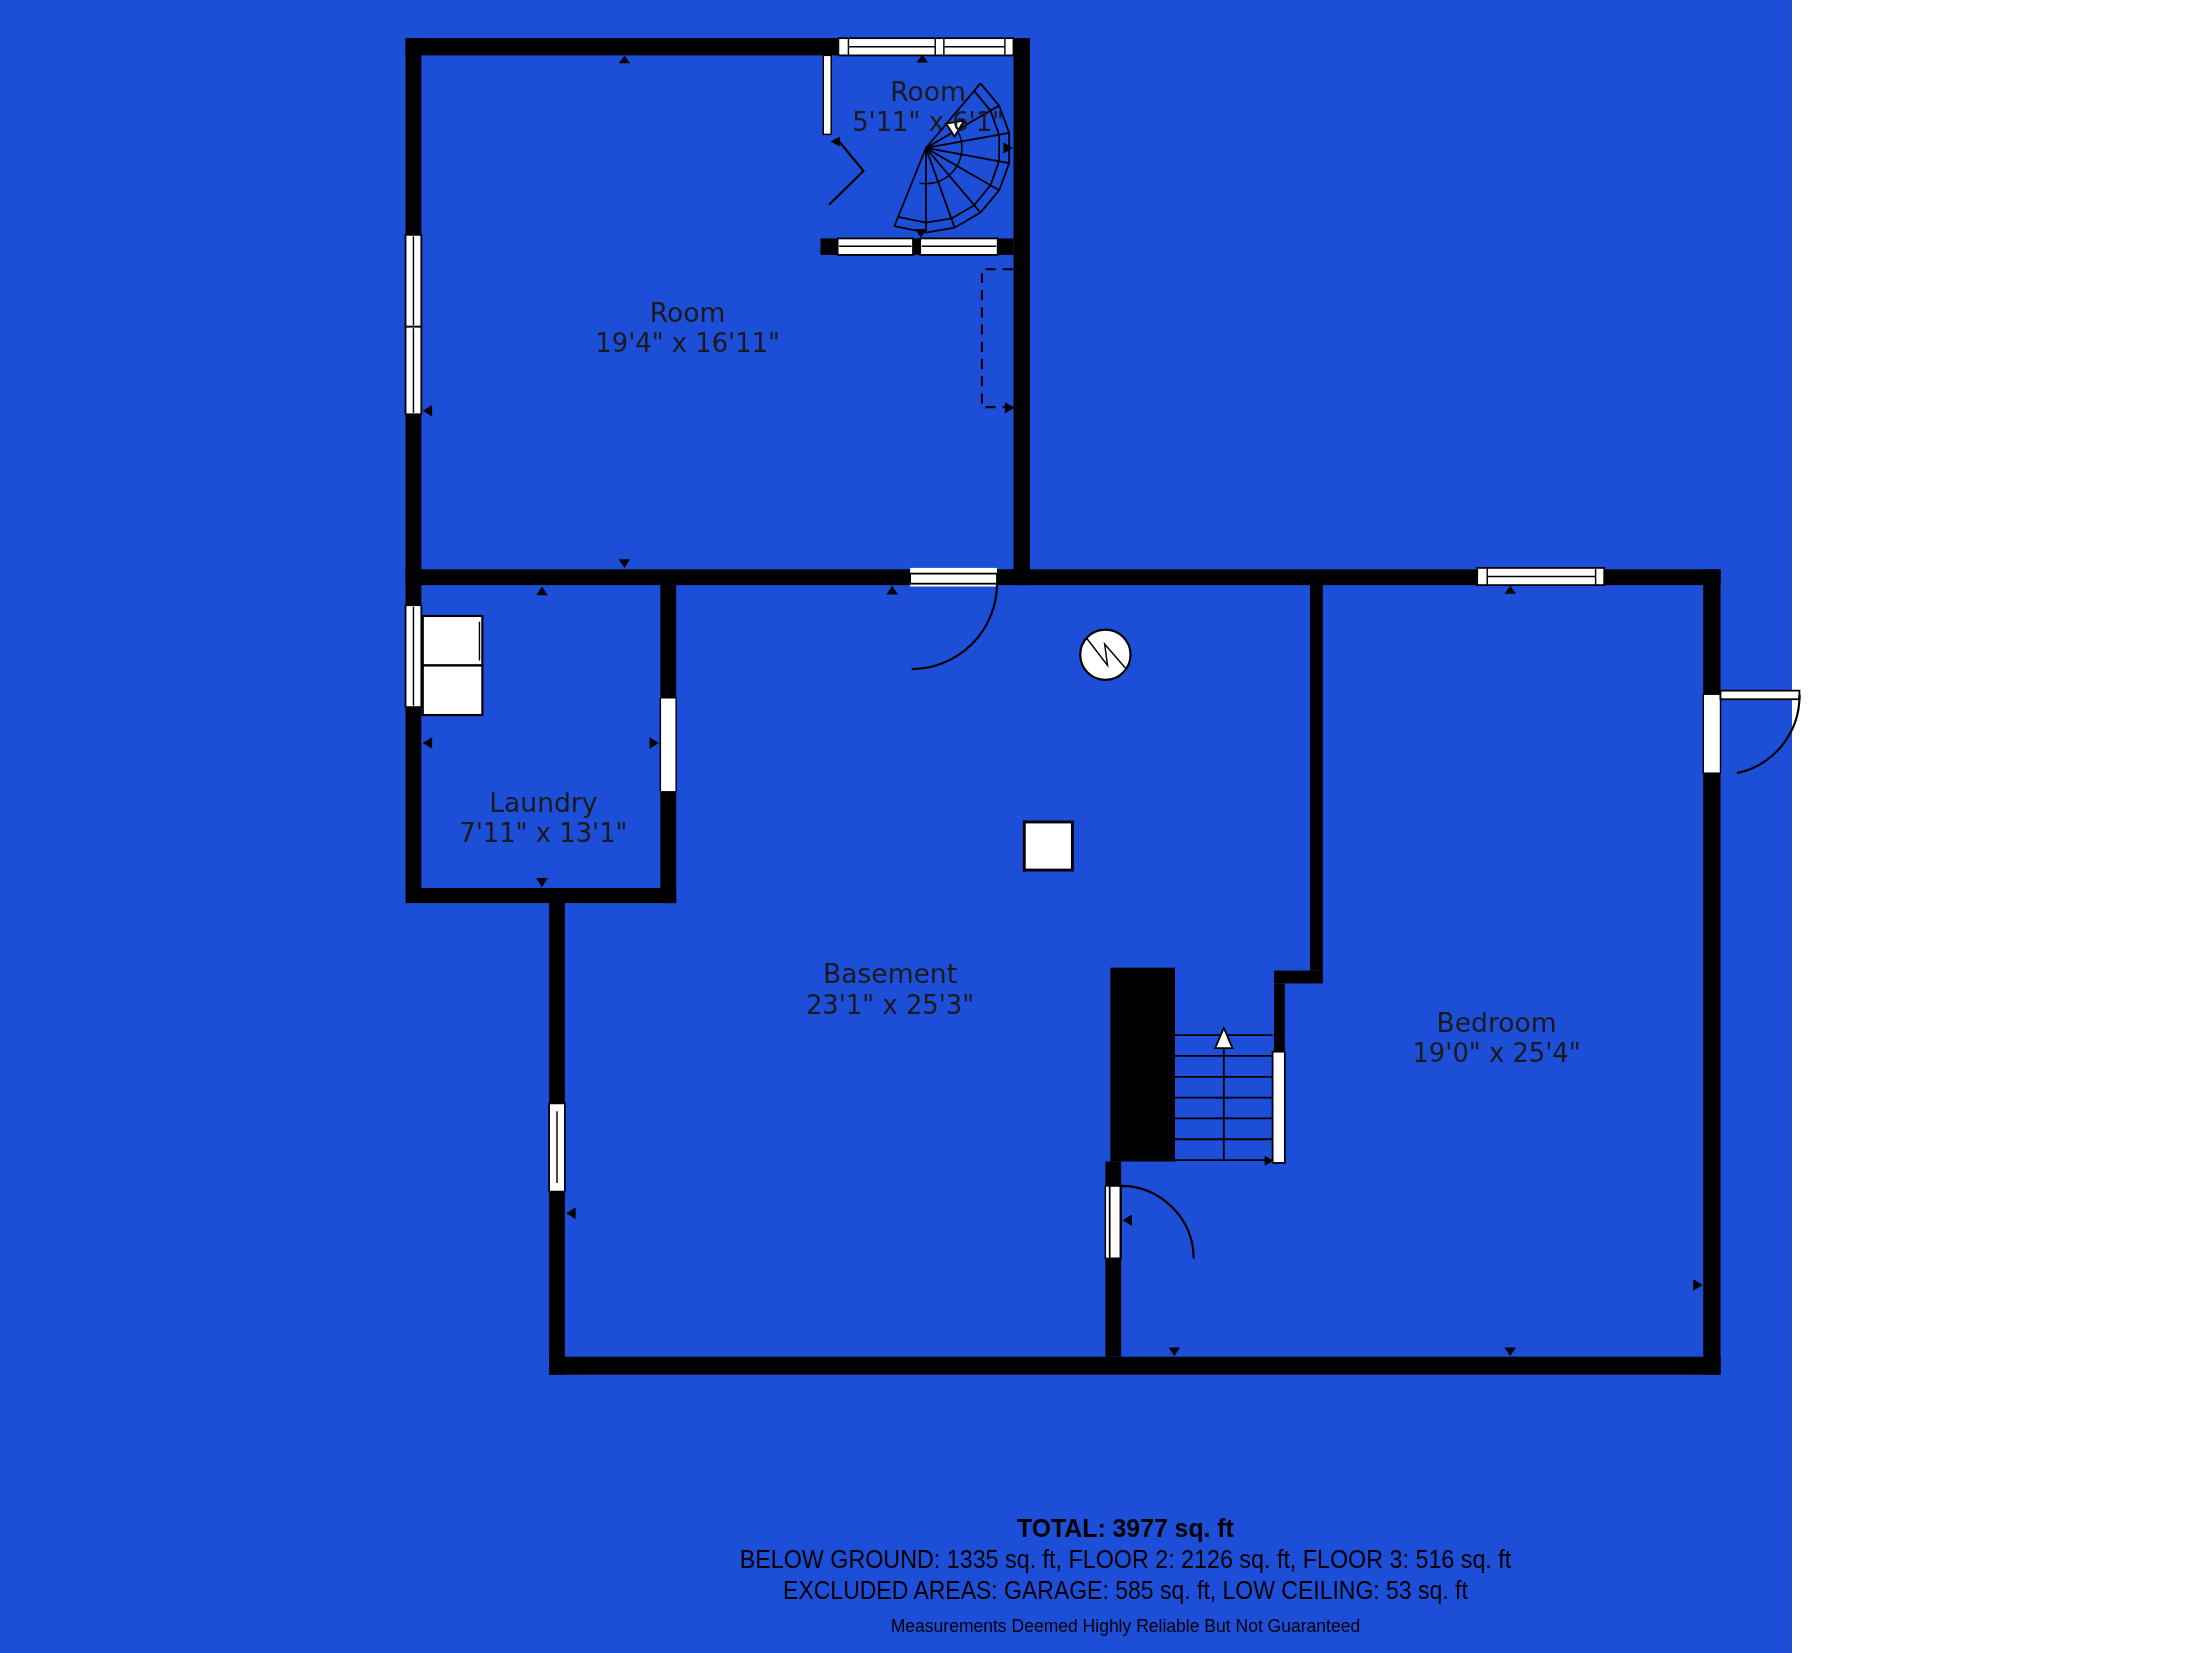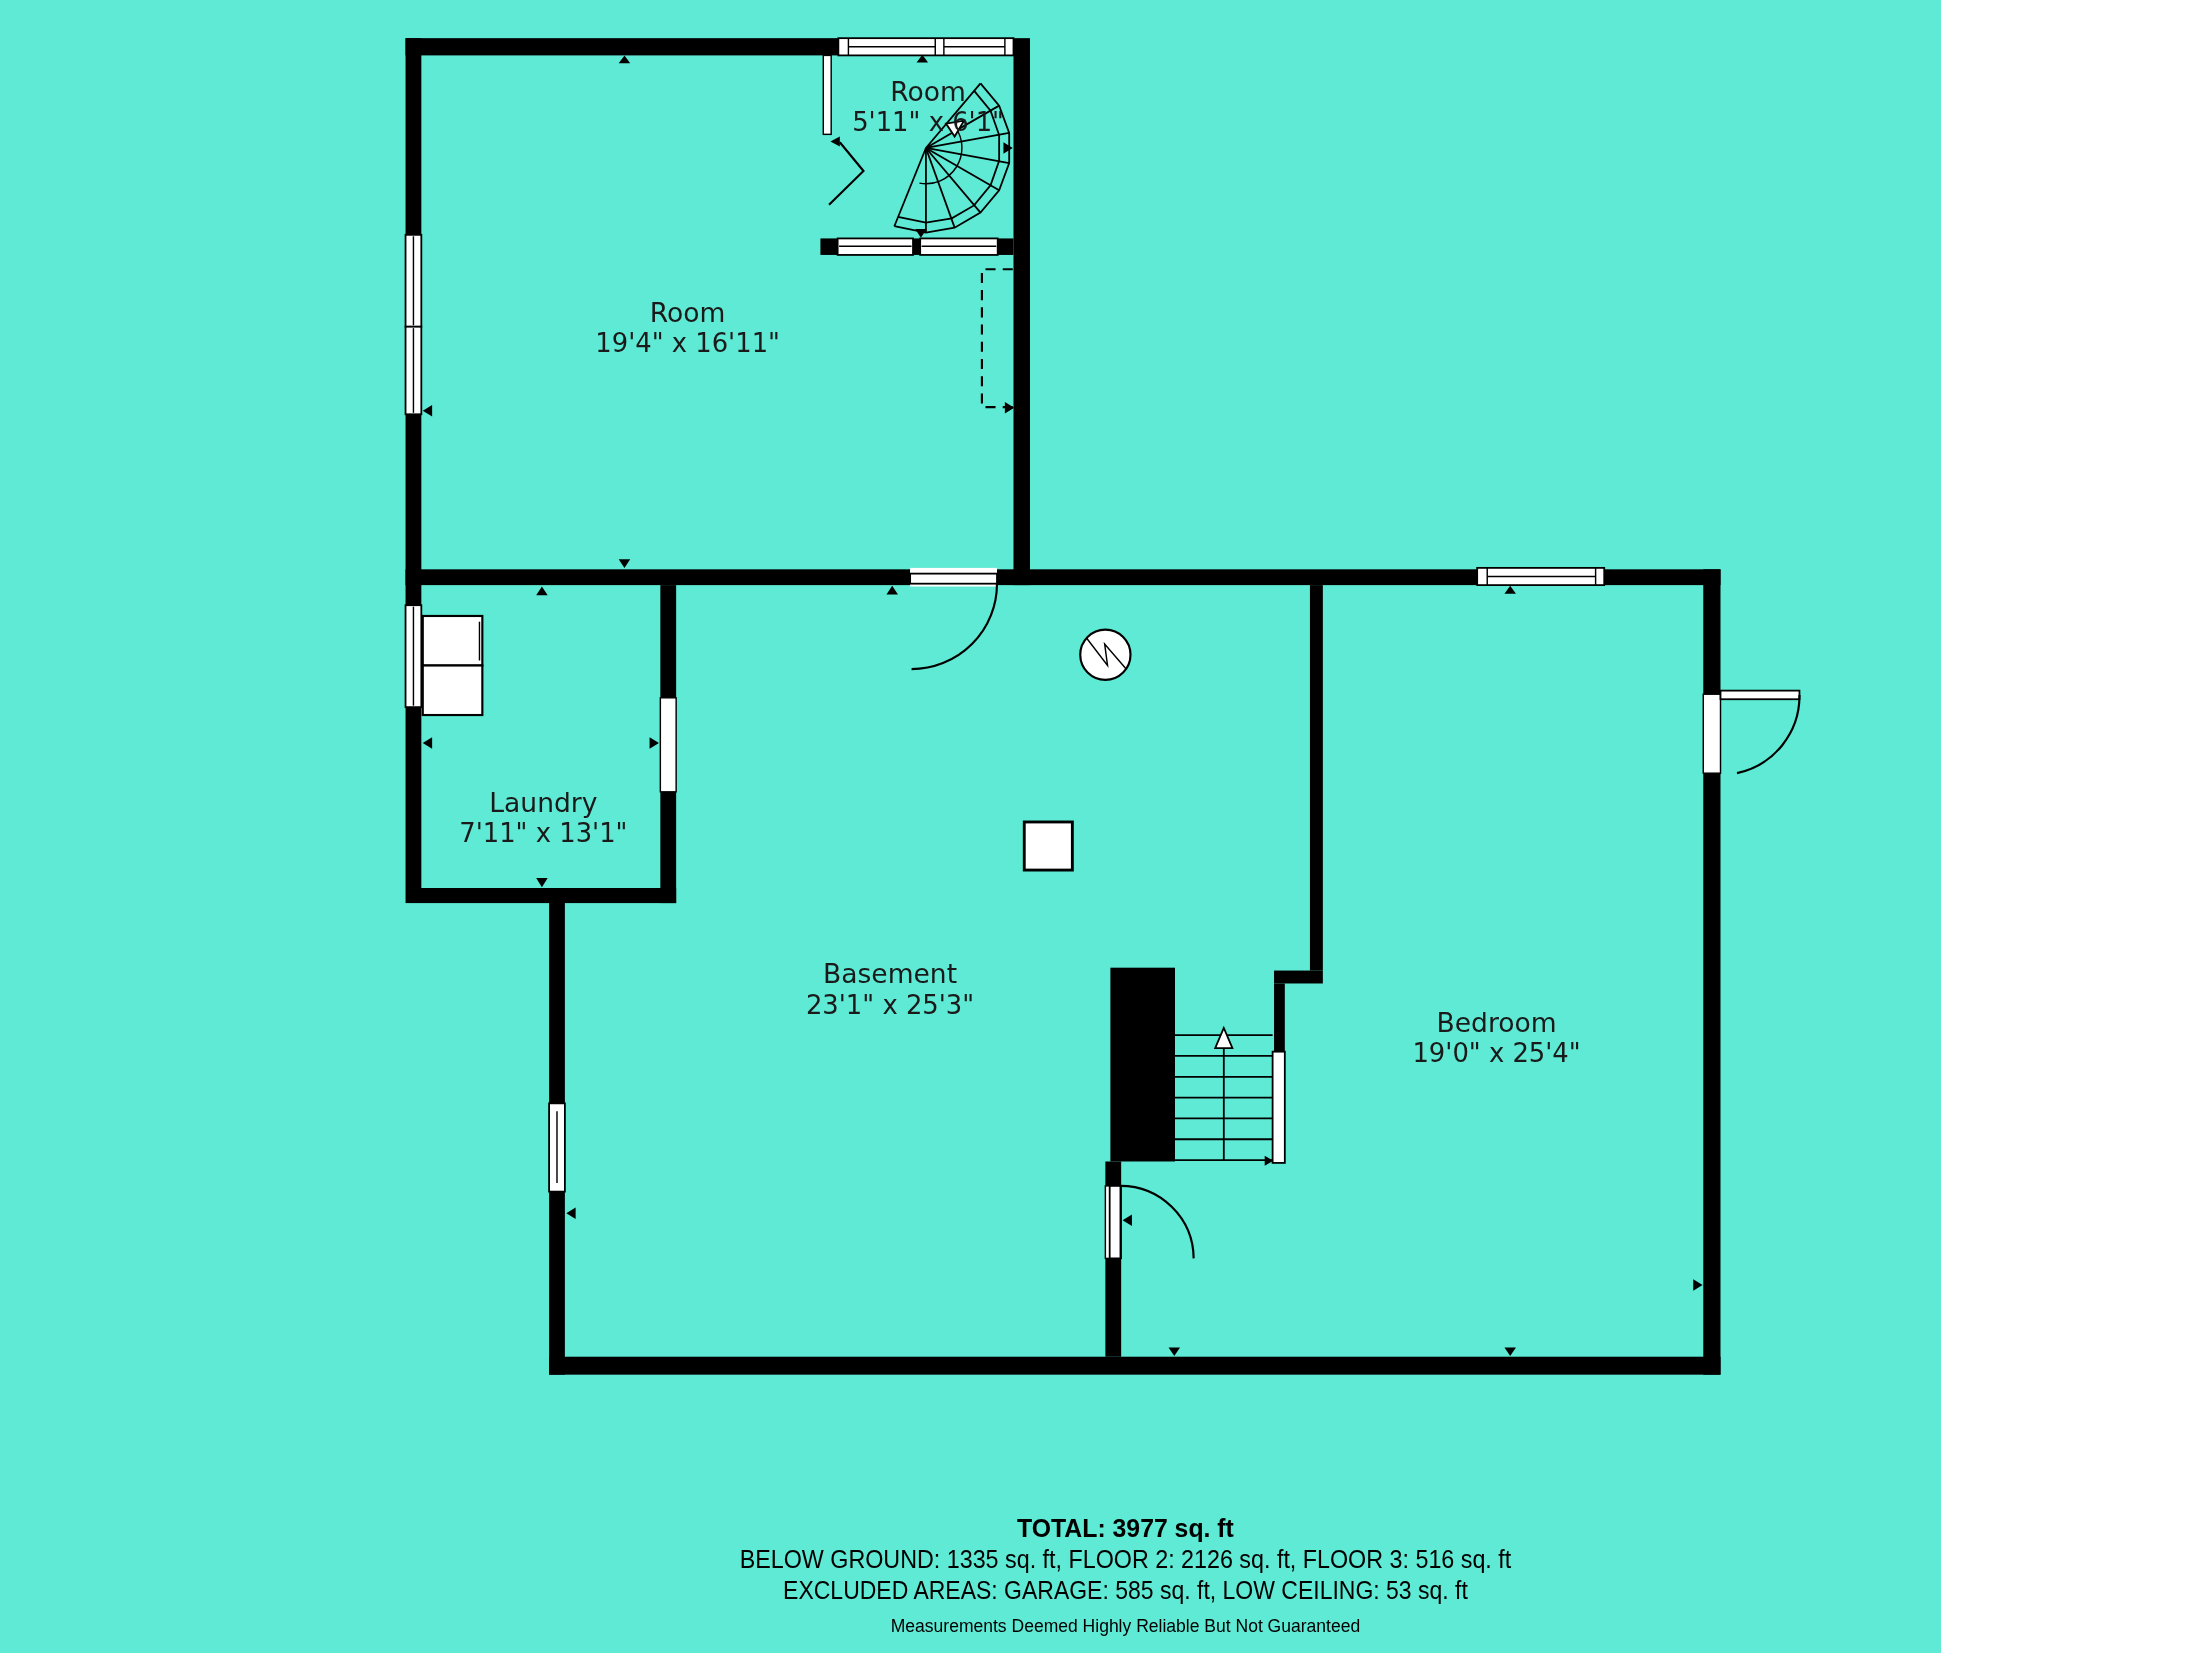--- a/index.html
+++ b/index.html
@@ -1,16 +1,16 @@
 <!DOCTYPE html>
 <html style="font-size:11.5px"><head>
 <meta charset="utf-8">
 <style>
   html, body { margin: 0; padding: 0; background: #ffffff; }
-  .plan-wrap { width: 1941px; height: 1654px; background: #5eead4; }
+  .plan-wrap { width: 1792px; height: 1654px; background: #1d4ed8; }
   svg { display: block; width: 2205px; height: 1654px; }
   .wall { fill: #000000; stroke: none; }
   .win  { fill: #ffffff; stroke: #000000; stroke-width: 2.5; }
   .thin { stroke: #000000; stroke-width: 2; fill: none; }
   .med  { stroke: #000000; stroke-width: 2.5; fill: none; }
   .arc  { stroke: #000000; stroke-width: 3; fill: none; }
   .leaf { fill: #ffffff; stroke: #000000; stroke-width: 2.5; }
   .gapw { fill: #ffffff; stroke: #000000; stroke-width: 2; }
   .gap  { fill: #ffffff; stroke: none; }
   .mark { fill: #000000; stroke: none; }

